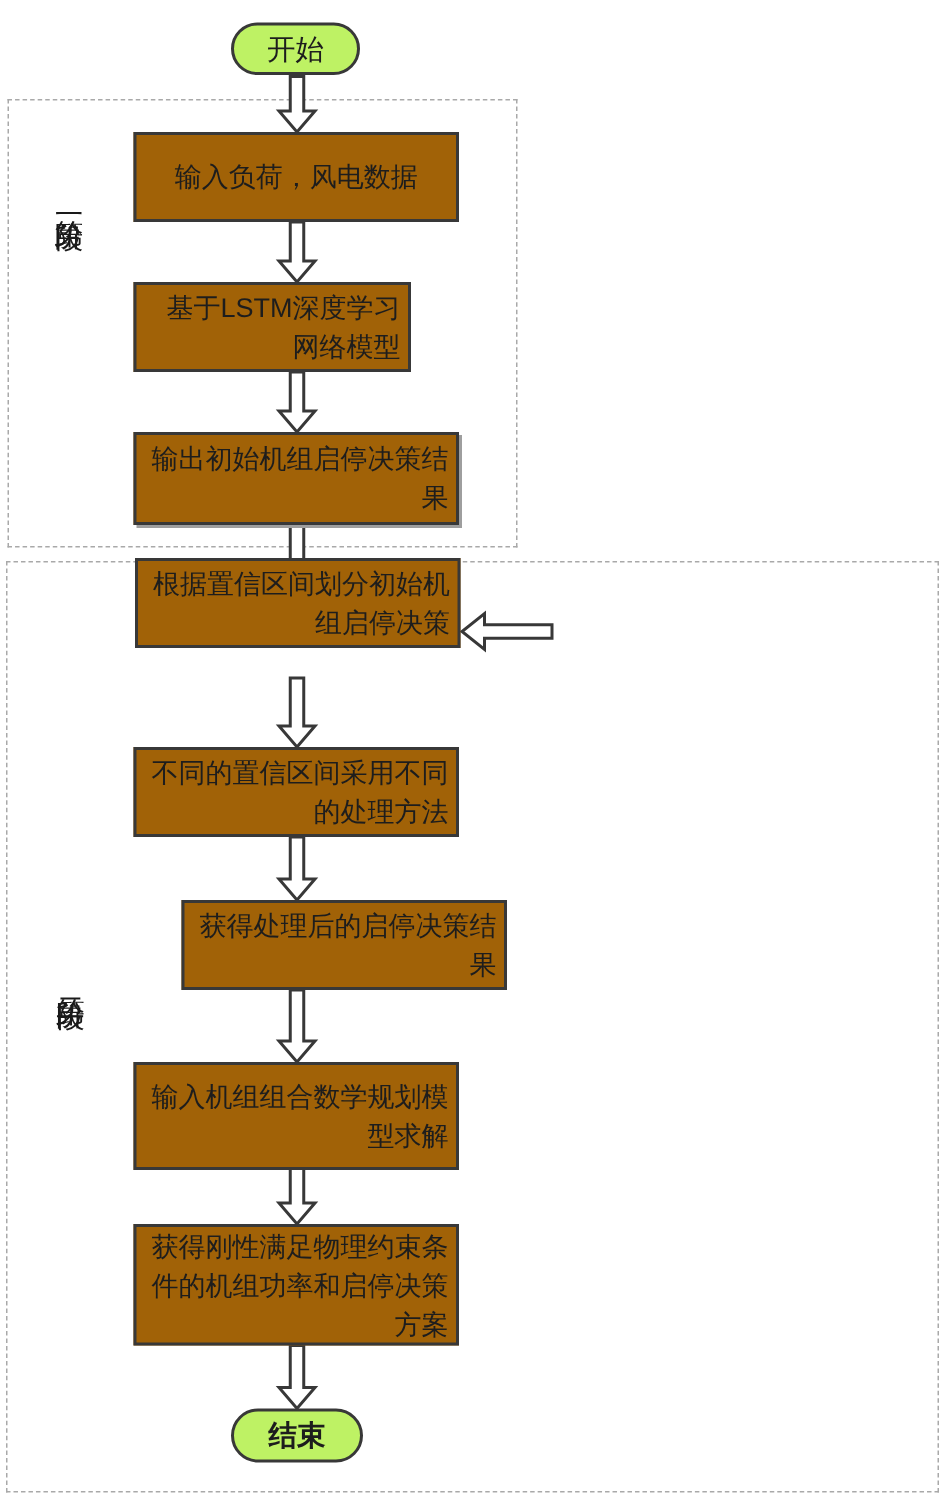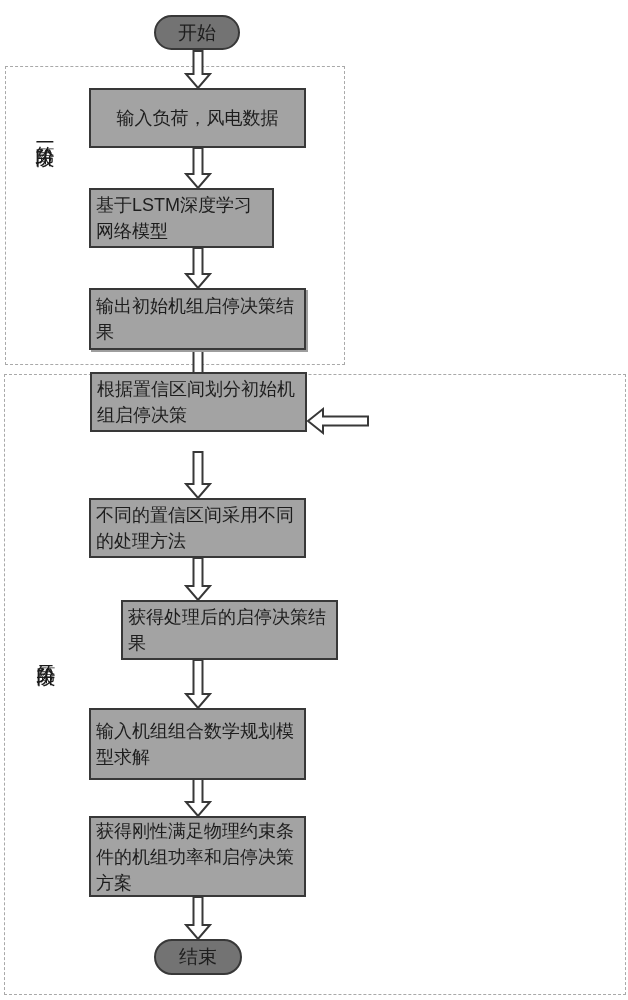--- a/index.html
+++ b/index.html
@@ -30,32 +30,32 @@
     letter-spacing:1px;
     line-height:1;
     color:#1a1a1a;
     z-index:1;
     white-space:nowrap;
   }
   .terminal{
     position:absolute;
     border:2px solid var(--line);
     border-radius:18px;
-    background:#737373;
+    background:#bef264;
     display:flex;align-items:center;justify-content:center;
     font-size:19px;
     z-index:3;
     box-sizing:border-box;
   }
   .process-box{
     position:absolute;
     border:2px solid var(--line);
-    background:#a3a3a3;
+    background:#a16207;
     display:flex;align-items:center;justify-content:center;
-    text-align:left;
+    text-align:right;
     font-size:18px;
     line-height:26px;
     padding:0 5px;
     box-sizing:border-box;
     z-index:3;
     word-break:break-word;
   }
   .process-box.shadowed{box-shadow:2px 2px 0 #9e9e9e;}
   .side-box{letter-spacing:3px;}
   svg.flow-arrow{position:absolute;z-index:2;overflow:visible;}
@@ -82,21 +82,21 @@
   <div class="process-box" style="left:89px;top:88px;width:217px;height:60px;">输入负荷，风电数据</div>
   <div class="process-box" style="left:89px;top:188px;width:185px;height:60px;">基于LSTM深度学习网络模型</div>
   <div class="process-box shadowed" style="left:89px;top:288px;width:217px;height:62px;">输出初始机组启停决策结果</div>
 
   <div class="process-box" style="left:90px;top:372px;width:217px;height:60px;">根据置信区间划分初始机组启停决策</div>
   <div class="process-box" style="left:89px;top:498px;width:217px;height:60px;">不同的置信区间采用不同的处理方法</div>
   <div class="process-box" style="left:89px;top:600px;width:217px;height:60px;margin-left:32px;">获得处理后的启停决策结果</div>
   <div class="process-box" style="left:89px;top:708px;width:217px;height:72px;">输入机组组合数学规划模型求解</div>
   <div class="process-box" style="left:89px;top:816px;width:217px;height:81px;">获得刚性满足物理约束条件的机组功率和启停决策方案</div>
 
-  <div class="terminal" style="left:154px;top:939px;width:88px;height:36px;">结束</div>
+  <div class="terminal" style="left:154px;top:939px;width:88px;height:36px;font-weight:bold;">结束</div>
 
   <svg class="flow-arrow" style="left:185px;top:50px;" width="26" height="39">
       <polygon points="8.5,1 17.5,1 17.5,24 25,24 13,38 1,24 8.5,24"></polygon>
     </svg>
   <svg class="flow-arrow" style="left:185px;top:147px;" width="26" height="42">
       <polygon points="8.5,1 17.5,1 17.5,27 25,27 13,41 1,27 8.5,27"></polygon>
     </svg>
   <svg class="flow-arrow" style="left:185px;top:247px;" width="26" height="42">
       <polygon points="8.5,1 17.5,1 17.5,27 25,27 13,41 1,27 8.5,27"></polygon>
     </svg>

